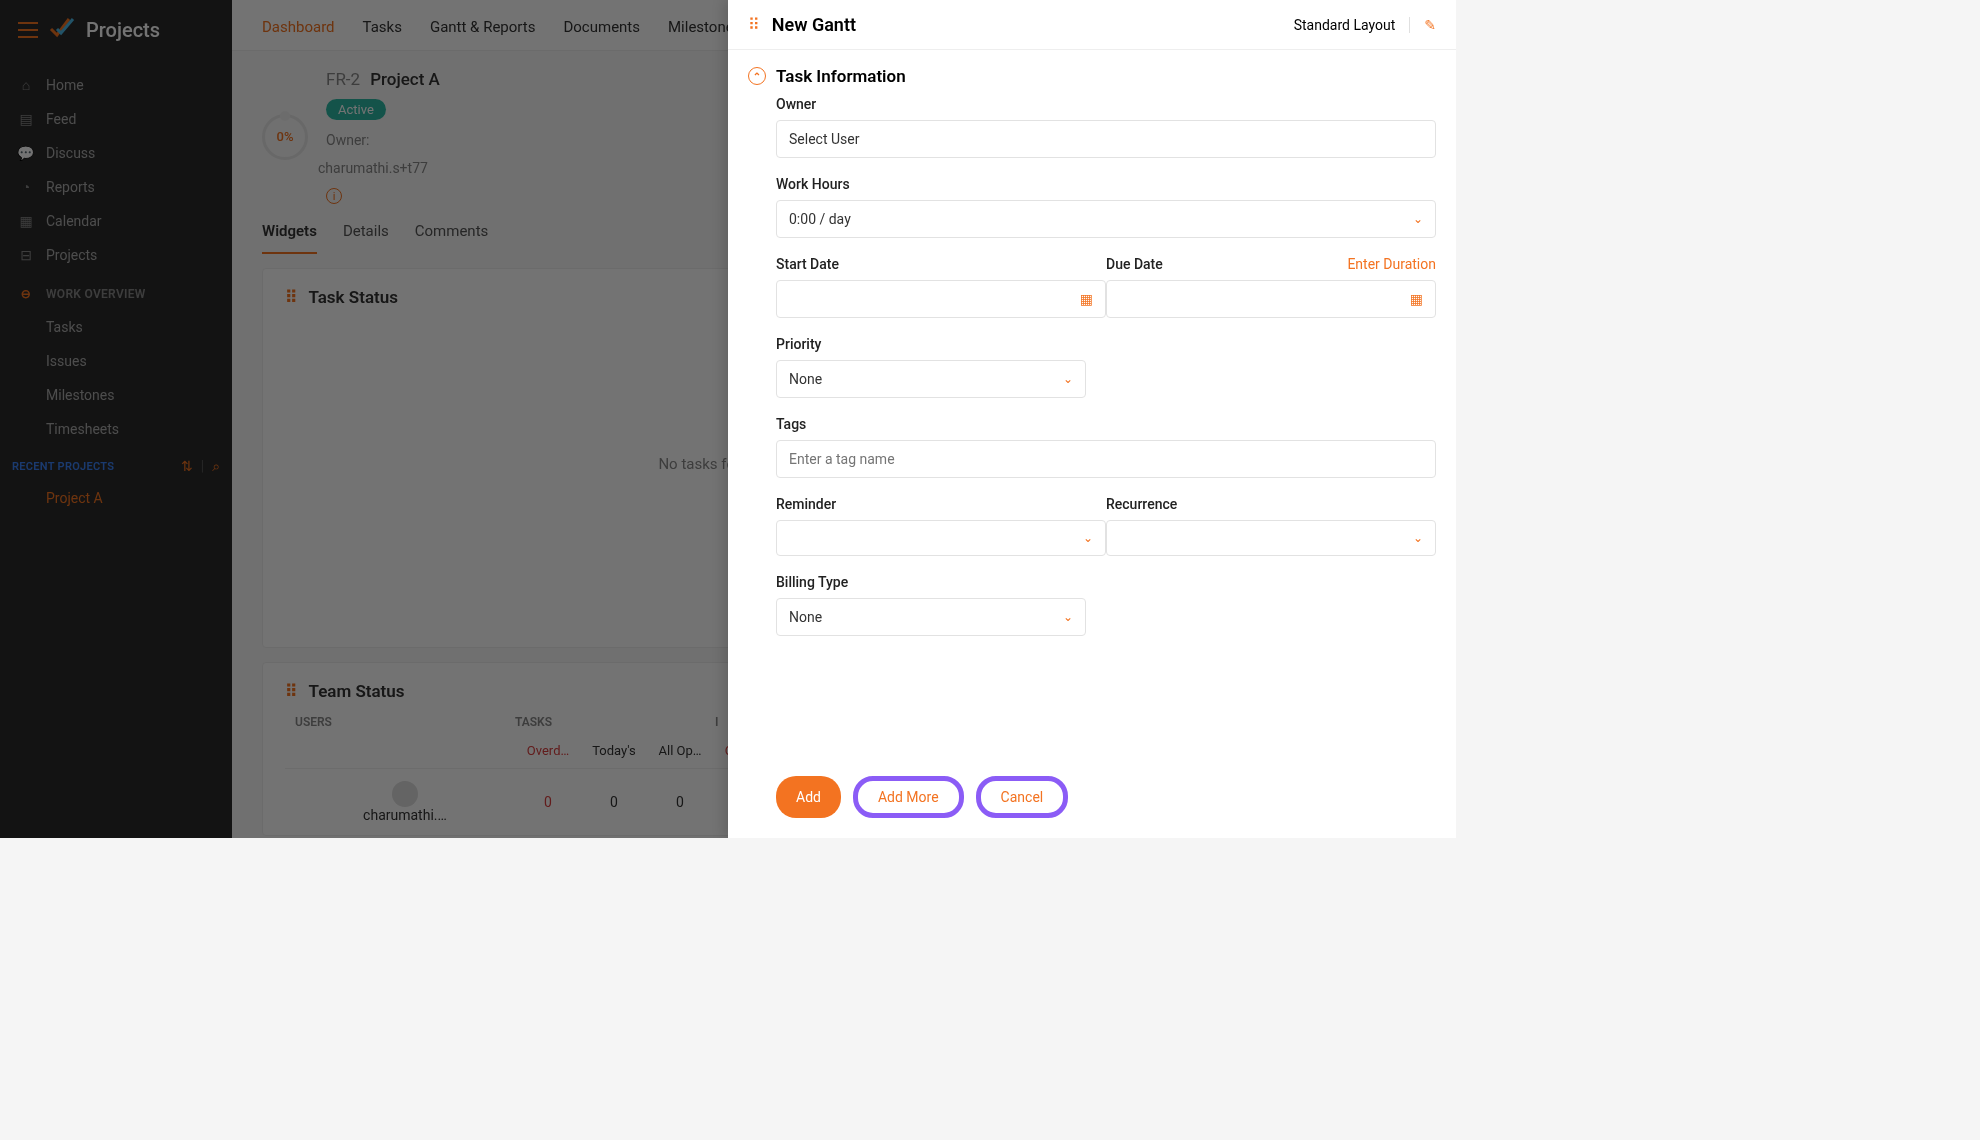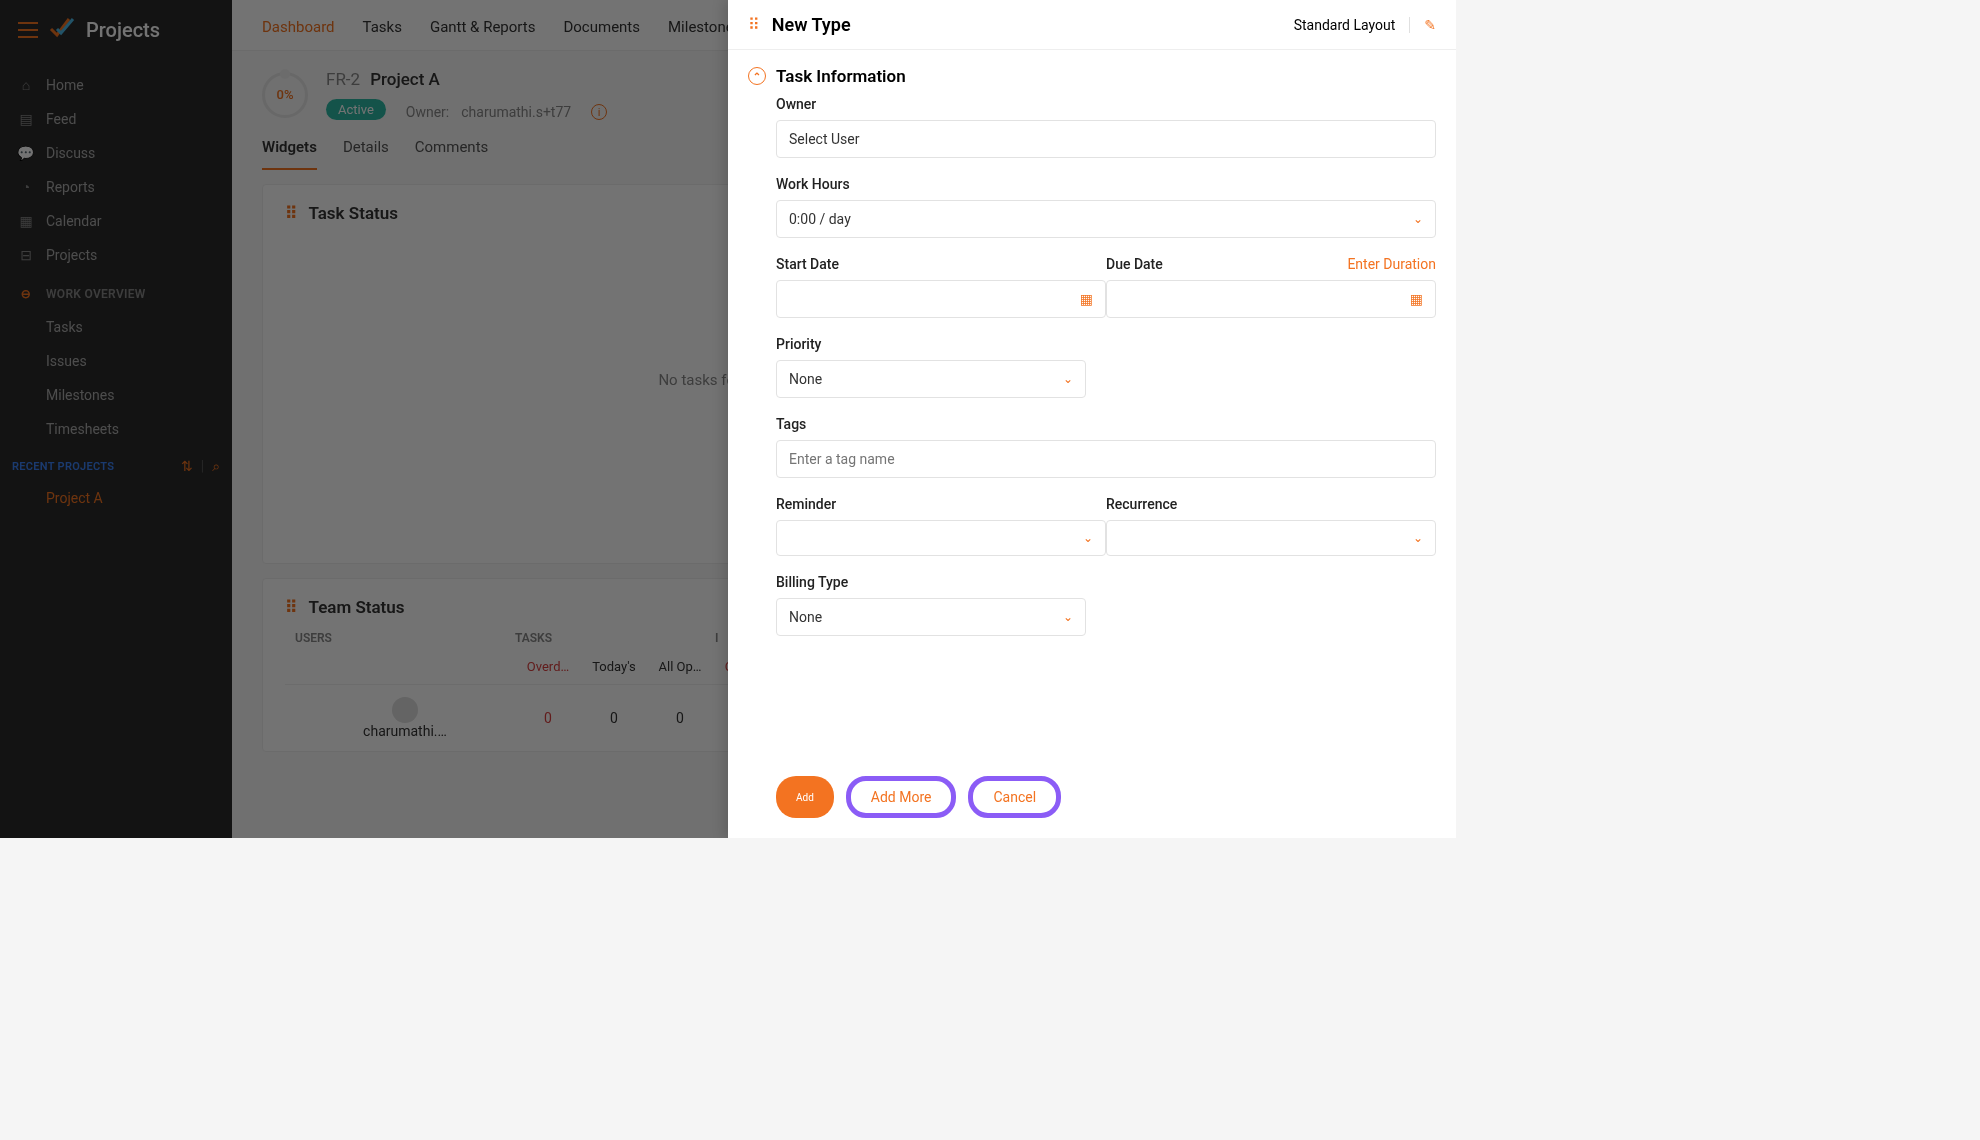--- a/index.html
+++ b/index.html
@@ -26,21 +26,21 @@
     .topnav { display: flex; gap: 28px; padding: 18px 30px 14px 30px; border-bottom: 1px solid #eee; background:#fff;}
     .topnav .titem { color: #333; font-size: 15px; cursor: pointer; text-align: right; }
     .topnav .titem.active { color: #F37321; }
 
     .pheader { padding: 18px 30px; display:flex; align-items:center; gap:18px; }
     .pct-ring { width: 46px; height: 46px; border-radius: 50%; border: 3px solid #e6e6e6; position: relative; display:flex; align-items:center; justify-content:center; font-size:13px; color:#F37321; font-weight:500;}
     .pct-ring::before { content:''; position:absolute; width:10px;height:10px; background:#f0f0f0; border-radius:50%; top:-6px; }
     .phead-text { display:flex; flex-direction:column; gap:10px;}
     .phead-row1 { display:flex; align-items:center; gap:10px; font-size:17px; color:#333;text-align:center;}
     .pid { color:#888;}
-    .phead-row2 { display:flex; align-items:flex-end; gap:20px; font-size:14px; color:#888;}
+    .phead-row2 { display:flex; align-items:flex-start; gap:12px; font-size:14px; color:#888;flex-direction:column;}
     .badge-active { background:#2DB9A5; color:#fff; padding:3px 12px; border-radius:12px; font-size:13px;}
     .info-circ { width:16px; height:16px; border:1px solid #F37321; border-radius:50%; color:#F37321; font-size:11px; display:inline-flex; align-items:center; justify-content:center;}
 
     .ptabs { padding: 0 30px; display:flex; gap:26px; font-size:15px; color:#555;}
     .ptabs .pt { padding-bottom: 12px; cursor:pointer;}
     .ptabs .pt.active { color:#333; font-weight:600; border-bottom:2px solid #F37321;}
 
     .widget { margin: 14px 30px 10px 30px; background:#fff; border:1px solid #eee; border-radius:4px; padding:18px 22px;}
     .widget .wtitle { display:flex; align-items:center; gap:10px; font-size:17px; font-weight:600; color:#333;}
     .drag-dots { color:#F37321; letter-spacing:1px;}
@@ -83,21 +83,21 @@
     .field-label { font-size:14px; font-weight:500; color:#222; margin-bottom:8px; display:flex; justify-content:space-between; align-items:center;}
     .field-label .link { color:#F37321; font-weight:400;}
     .field-input { width:100%; border:1px solid #e2e2e2; border-radius:4px; padding:10px 12px; font-size:14px; color:#333; background:#fff; display:flex; align-items:center; justify-content:space-between;}
     .chev { color:#F37321; font-size:12px;}
     .cal-icon { color:#F37321;}
     .row2 { display:flex; }
     .row2 .half { flex:1;}
     .half-w { width:310px;}
 
     .panel-foot { padding: 14px 20px 20px 48px; display:flex; gap:12px; }
-    .btn-solid { background:#F37321; color:#fff; border:none; border-radius:20px; padding:9px 20px; font-size:10px; cursor:pointer;}
+    .btn-solid { background:#F37321; color:#fff; border:none; border-radius:20px; padding:9px 20px; font-size:14px; cursor:pointer;}
     .btn-outline { background:#fff; color:#F37321; border:5px solid #8b5cf6; border-radius:20px; padding:8px 20px; font-size:14px; cursor:pointer;}
   </style>
 </head>
 <body>
 
 <div class="sidebar">
   <div class="sidebar-header">
     <div class="hamburger">
         <span></span>
         <span></span>
@@ -244,21 +244,21 @@
     </div>
   </div>
 </div>
 
 <div class="scrim"></div>
 
 <div class="panel">
   <div class="panel-head">
     <div class="left">
       <span class="grid-icon">⠿</span>
-      <span class="panel-title">New Type</span>
+      <span class="panel-title">New Gantt</span>
     </div>
     <div class="right">
       <span>Standard Layout</span>
       <span class="vsep"></span>
       <span class="pencil">✎</span>
     </div>
   </div>
 
   <div class="panel-body">
     <div class="section-row">

